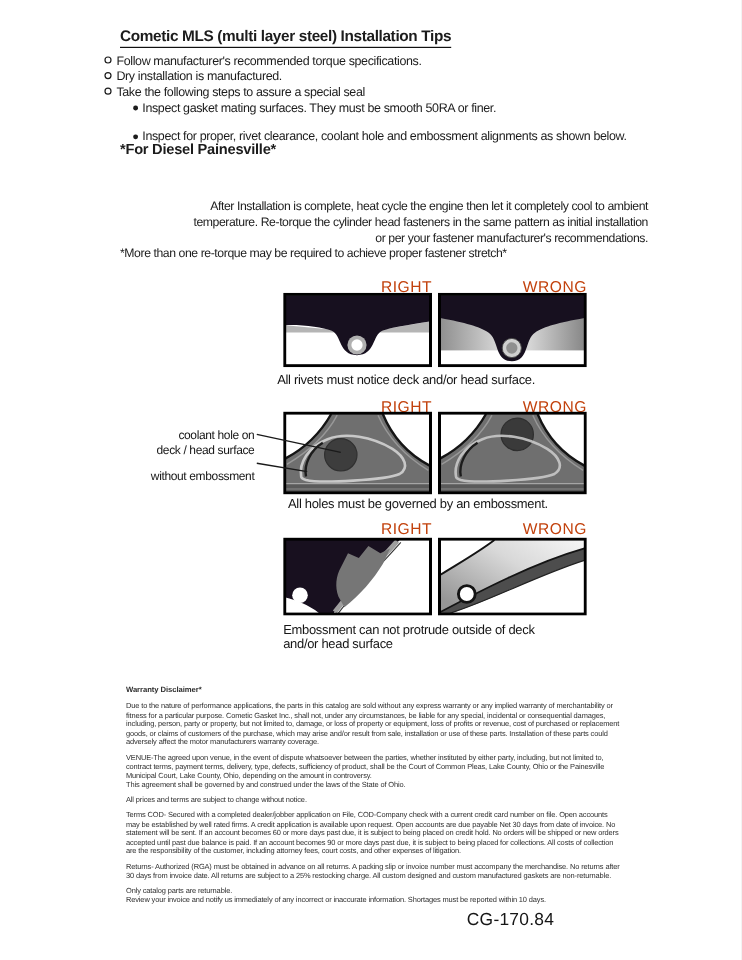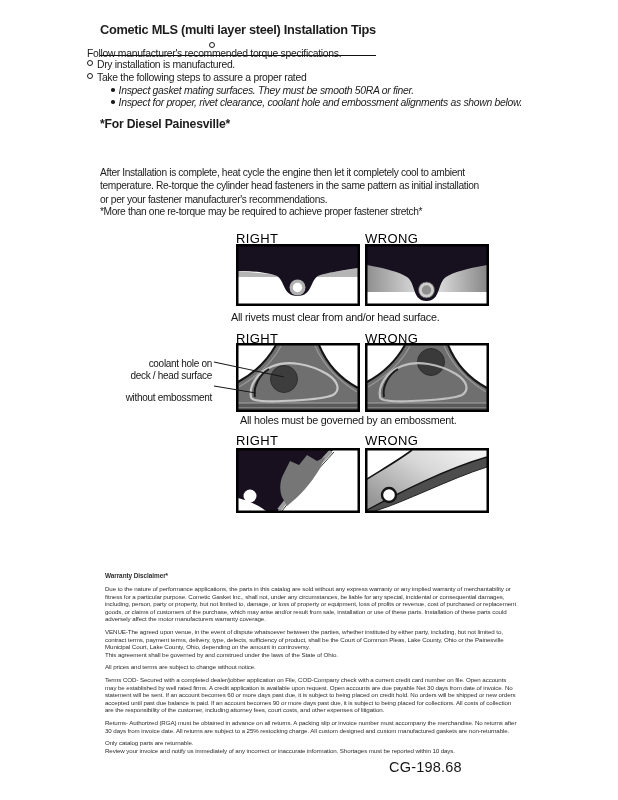--- a/index.html
+++ b/index.html
@@ -7,44 +7,44 @@
     position:relative; width:618px; height:800px; margin:0 auto;
     background:#ffffff; overflow:hidden;
     font-family:"Liberation Sans", sans-serif; color:#1c1c1c;
   }
   .abs { position:absolute; }
   .preline { white-space:pre-line; }
 
   
   .title {
     left:100px; top:22px; font-size:12.8px; font-weight:bold;
-    letter-spacing:-0.3px; padding-bottom:18px; border-bottom:1.6px solid #111;
+    letter-spacing:-0.3px; padding-bottom:2px; border-bottom:1.6px solid #111;
   }
 
   
   .bullet-row { position:absolute; left:87px; font-size:10.4px; letter-spacing:-0.3px; height:13px; display:flex; align-items:center; }
-  .bullet-row.sub { left:111px;font-style:italic; }
+  .bullet-row.sub { left:111px; }
   .o-marker {
     display:inline-block; width:4px; height:4px; border:1px solid #1c1c1c;
     border-radius:50%; margin-right:4px; flex:0 0 auto; margin-top:-3px;
   }
   .f-marker {
     display:inline-block; width:3.6px; height:3.6px; background:#1c1c1c;
     border-radius:50%; margin-right:4px; flex:0 0 auto; margin-top:-1px;
   }
 
   .h2 { left:100px; top:117px; font-size:12.2px; font-weight:bold; letter-spacing:-0.2px; }
   .para { font-size:10.2px; letter-spacing:-0.35px; line-height:13.4px; width:440px; }
   .p1 { left:100px; top:135px; }
-  .p2 { left:100px; top:166px; }
+  .p2 { left:100px; top:166px;text-align:right; }
   .note { left:100px; top:206px; font-size:10.2px; letter-spacing:-0.35px; }
 
   
   .rw-label {
-    width:124px; text-align:left; font-size:13px; letter-spacing:0.4px; color:#000000;
+    width:124px; text-align:right; font-size:13px; letter-spacing:0.4px; color:#c2410c;
   }
   .caption { font-size:10.8px; letter-spacing:-0.25px; color:#161616; line-height:12px; }
 
   .diag-box { position:absolute; width:124px; }
   .diag-box svg { display:block; width:100%; height:100%; }
 
   .ann-label {
     left:100px; width:112px; text-align:right;
     font-size:10px; letter-spacing:-0.3px; line-height:11.5px; color:#161616;margin-top:12px;
   }
@@ -58,37 +58,37 @@
 
   .overlay { left:0; top:0; width:618px; height:800px; pointer-events:none; }
 </style>
 </head>
 <body>
 
 <div class="page">
 
   <div class="abs title">Cometic MLS (multi layer steel) Installation Tips</div>
 
-  <div class="bullet-row" style="top:45px;flex-direction:column;">
+  <div class="bullet-row" style="top:45px;">
     <span class="o-marker"></span>
     <span>Follow manufacturer's recommended torque specifications.</span>
   </div>
   <div class="bullet-row" style="top:58px;">
     <span class="o-marker"></span>
     <span>Dry installation is manufactured.</span>
   </div>
   <div class="bullet-row" style="top:71px;">
     <span class="o-marker"></span>
-    <span>Take the following steps to assure a proper rated</span>
+    <span>Take the following steps to assure a special seal</span>
   </div>
   <div class="bullet-row sub" style="top:84px;">
     <span class="f-marker"></span>
     <span>Inspect gasket mating surfaces.  They must be smooth 50RA or finer.</span>
   </div>
-  <div class="bullet-row sub" style="top:96px;align-items:center;">
+  <div class="bullet-row sub" style="top:108px;align-items:center;">
     <span class="f-marker"></span>
     <span>Inspect for proper, rivet clearance, coolant hole and embossment alignments as shown below.</span>
   </div>
 
   <div class="abs h2">*For Diesel Painesville*</div>
   <div class="abs para preline p2">After Installation is complete, heat cycle the engine then let it completely cool to ambient
 temperature. Re-torque the cylinder head fasteners in the same pattern as initial installation
 or per your fastener manufacturer's recommendations.</div>
   <div class="abs note">*More than one re-torque may be required to achieve proper fastener stretch*</div>
 
@@ -119,21 +119,21 @@
       </defs>
       <rect x="2" y="2" width="120" height="58" fill="#ffffff"></rect>
       <rect x="2" y="21" width="120" height="27" fill="url(#deckGrad)"></rect>
       <path d="M2,2 H122 V21 C100,25 89,28 81,33 C72,39 76,57 61.5,57 C47,57 51,39 42,33 C34,28 23,25 2,21 Z" fill="#17101f"></path>
       <circle cx="61.5" cy="46" r="8" fill="#cfcfcf" stroke="#4a4a4a" stroke-width="0.8"></circle>
       <circle cx="61.5" cy="46" r="4.7" fill="#8f8f8f"></circle>
       <rect x="1.25" y="1.25" width="121.5" height="59.5" fill="none" stroke="#000000" stroke-width="2.5"></rect>
     </svg>
   </div>
 
-  <div class="abs caption" style="left:231px; top:311px;">All rivets must clear from and/or head surface.</div>
+  <div class="abs caption" style="left:231px; top:311px;">All rivets must notice deck and/or head surface.</div>
 
   <div class="abs rw-label" style="left:236px; top:331px;">RIGHT</div>
   <div class="abs rw-label" style="left:365px; top:331px;">WRONG</div>
 
   <div class="abs ann-label preline" style="top:346px;">coolant hole on
 deck / head surface</div>
   <div class="abs ann-label" style="top:380px;">without embossment</div>
 
   <div class="diag-box" style="left:236px; top:343px; height:69px;">
     <svg viewBox="0 0 124 69">
@@ -203,33 +203,35 @@
       <path d="M47,2 H122 V9 C80,21 34,45 2,62 L2,31 C18,21 34,12 47,2 Z" fill="url(#silverGrad)"></path>
       <path d="M47,2 C34,12 18,21 2,31" fill="none" stroke="#141414" stroke-width="1.6"></path>
       <path d="M2,62 C34,45 80,21 122,9 L122,19 C84,31 40,54 10,63 L2,63 Z" fill="#4d4d4d"></path>
       <path d="M2,62 C34,45 80,21 122,9" fill="none" stroke="#141414" stroke-width="1.4"></path>
       <path d="M10,63 C40,54 84,31 122,19" fill="none" stroke="#222222" stroke-width="1"></path>
       <circle cx="24" cy="47" r="7" fill="#ffffff" stroke="#141414" stroke-width="2.4"></circle>
       <rect x="1.25" y="1.25" width="121.5" height="62.5" fill="none" stroke="#000000" stroke-width="2.5"></rect>
     </svg>
   </div>
 
+  <div class="abs caption preline" style="left:236px; top:519px;">Embossment can not protrude outside of deck
+and/or head surface</div>
 
   <svg class="abs overlay" viewBox="0 0 618 800">
     <line x1="214" y1="362" x2="284" y2="377" stroke="#1a1a1a" stroke-width="1.2"></line>
     <line x1="214" y1="386" x2="256" y2="393" stroke="#1a1a1a" stroke-width="1.2"></line>
   </svg>
 
   <div class="abs warranty">
     <div class="w-head">Warranty Disclaimer*</div>
     <p class="w-para preline">Due to the nature of performance applications, the parts in this catalog are sold without any express warranty or any implied warranty of merchantability or fitness for a particular purpose.  Cometic Gasket Inc., shall not, under any circumstances, be liable for any special, incidental or consequential damages, including, person, party or property, but not limited to, damage, or loss of property or equipment, loss of profits or revenue, cost of purchased or replacement goods, or claims of customers of the purchase, which may arise and/or result from sale, installation or use of these parts.  Installation of these parts could adversely affect the motor manufacturers warranty coverage.</p>
     <p class="w-para preline">VENUE-The agreed upon venue, in the event of dispute whatsoever between the parties, whether instituted by either party, including, but not limited to, contract terms, payment terms, delivery, type, defects, sufficiency of product, shall be the Court of Common Pleas, Lake County, Ohio or the Painesville Municipal Court, Lake County, Ohio, depending on the amount in controversy.
 This agreement shall be governed by and construed under the laws of the State of Ohio.</p>
     <p class="w-para preline">All prices and terms are subject to change without notice.</p>
     <p class="w-para preline">Terms COD- Secured with a completed dealer/jobber application on File, COD-Company check with a current credit card number on file.  Open accounts may be established by well rated firms.  A credit application is available upon request.  Open accounts are due payable Net 30 days from date of invoice.  No statement will be sent.  If an account becomes 60 or more days past due, it is subject to being placed on credit hold.  No orders will be shipped or new orders accepted until past due balance is paid.  If an account becomes 90 or more days past due, it is subject to being placed for collections.  All costs of collection are the responsibility of the customer, including attorney fees, court costs, and other expenses of litigation.</p>
     <p class="w-para preline">Returns- Authorized (RGA) must be obtained in advance on all returns.  A packing slip or invoice number must accompany the merchandise.  No returns after 30 days from invoice date.  All returns are subject to a 25% restocking charge.  All custom designed and custom manufactured gaskets are non-returnable.</p>
     <p class="w-para preline">Only catalog parts are returnable.
 Review your invoice and notify us immediately of any incorrect or inaccurate information.  Shortages must be reported within 10 days.</p>
   </div>
 
-  <div class="abs footer-code">CG-198.68</div>
+  <div class="abs footer-code">CG-170.84</div>
 
 </div>
 
 </body></html>

